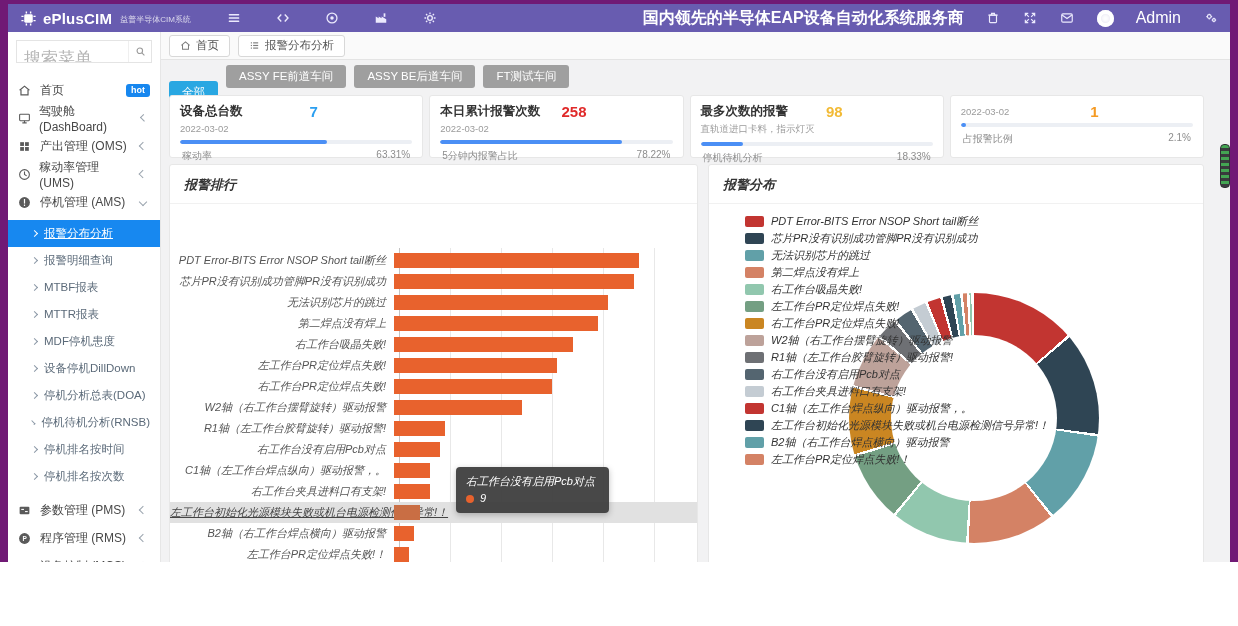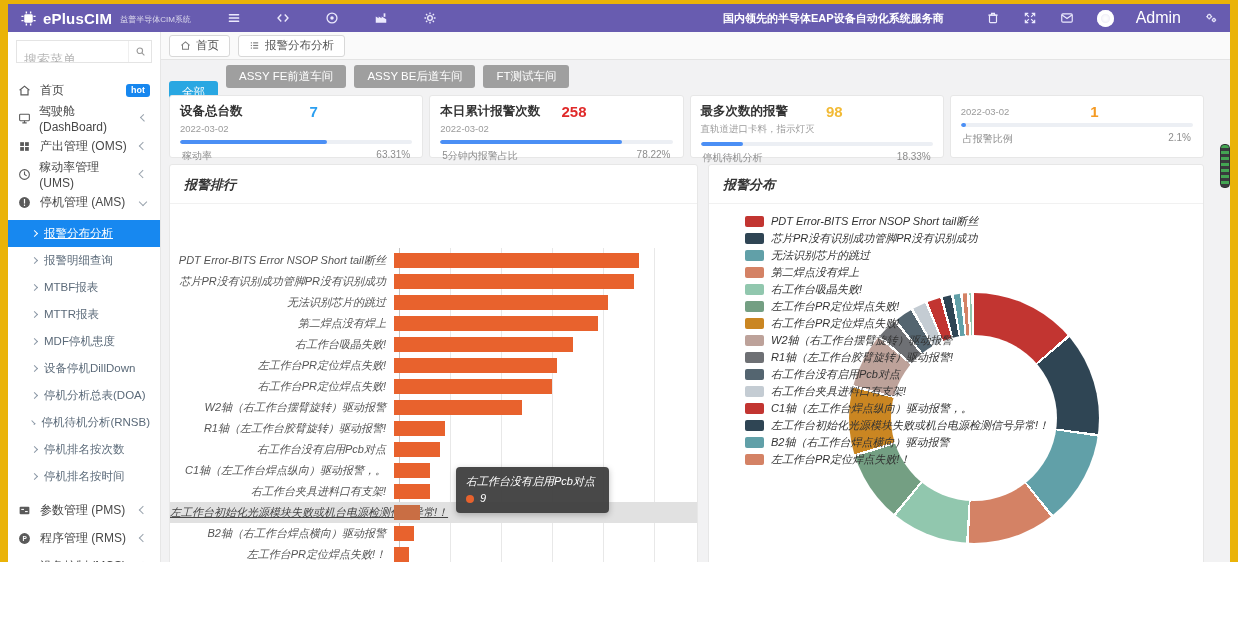--- a/index.html
+++ b/index.html
@@ -1,40 +1,40 @@
 <!DOCTYPE html>
 <html><head>
 <meta charset="utf-8">
 <style>
   html,body{margin:0;padding:0;}
   body{font-family:"Liberation Sans","DejaVu Sans",sans-serif;}
-  .page{position:relative;width:1238px;height:562px;background:#eab308;overflow:hidden;}
+  .page{position:relative;width:1238px;height:562px;background:#701a75;overflow:hidden;}
   .app{position:absolute;left:8px;top:4px;width:1222px;height:614px;display:flex;flex-direction:column;background:#f2f2f3;}
 
   
   .topbar{height:28px;flex:0 0 28px;background:#685cb0;display:flex;align-items:center;padding:0 12px;color:#fff;}
   .logo{display:flex;align-items:center;gap:6px;}
   .logo svg{width:17px;height:17px;}
   .logo-text{font-size:15px;font-weight:bold;letter-spacing:.2px;}
   .logo-sub{font-size:8px;color:rgba(255,255,255,.75);margin-left:2px;margin-top:3px;}
   .tb-icons{display:flex;align-items:center;gap:34px;margin-left:36px;}
   .tb-icon{width:15px;height:15px;color:#eceafd;cursor:pointer;display:flex;align-items:center;justify-content:center;}
   .tb-icon svg{width:14px;height:14px;}
   .tb-right{margin-left:auto;display:flex;align-items:center;gap:22px;}
-  .slogan{font-size:11px;font-weight:bold;color:#fff;margin-right:20px;}
+  .slogan{font-size:16px;font-weight:bold;color:#fff;margin-right:0;}
   .avatar{width:17px;height:17px;border-radius:50%;background:#fff;display:inline-block;box-shadow:inset 0 0 0 4px #fff, inset 0 0 6px #9a93c9;}
   .admin{font-size:16px;color:#fff;text-align:center;}
 
   
   .bodyrow{flex:1;display:flex;min-height:0;}
 
   
   .sidebar{width:152px;flex:0 0 152px;background:#fff;border-right:1px solid #e6e6e6;overflow:hidden;}
   .search-wrap{margin:8px;position:relative;}
-  .search-wrap input{width:100%;box-sizing:border-box;height:23px;border:1px solid #e4e4e4;background:#fff;font-size:13px;color:#555;padding:16px 24px 0 7px;outline:none;font-family:Liberation Sans, sans-serif;}
+  .search-wrap input{width:100%;box-sizing:border-box;height:23px;border:1px solid #e4e4e4;background:#fff;font-size:17px;color:#555;padding:16px 24px 0 7px;outline:none;font-family:Liberation Mono, monospace;}
   .search-wrap input::placeholder{color:#b5b5b5;}
   .search-ico{position:absolute;right:1px;top:1px;width:22px;height:21px;border-left:1px solid #efefef;display:flex;align-items:center;justify-content:center;color:#9a9a9a;}
   .search-ico svg{width:11px;height:11px;}
   .menu{margin-top:8px;}
   .mi{height:28px;display:flex;align-items:center;gap:8px;padding:0 10px;font-size:12px;color:#474747;cursor:pointer;}
   .mi .ic{width:14px;height:14px;color:#5a5a5a;display:flex;align-items:center;}
   .mi .ic svg{width:13px;height:13px;}
   .badge{margin-left:auto;background:#1787ef;color:#fff;font-size:9px;font-weight:bold;border-radius:3px;padding:2px 5px;line-height:1;}
   .chev{width:5px;height:5px;border:solid #9aa4ae;border-width:0 1.3px 1.3px 0;display:inline-block;}
   .chev.left{transform:rotate(135deg);margin-left:auto;margin-right:4px;}
@@ -275,25 +275,25 @@
               <div class="smi">
                 <span class="chev right"></span>
                 <span>停机分析总表(DOA)</span>
               </div>
               <div class="smi">
                 <span class="chev right"></span>
                 <span>停机待机分析(RNSB)</span>
               </div>
               <div class="smi">
                 <span class="chev right"></span>
+                <span>停机排名按时间</span>
+              </div>
+              <div class="smi">
+                <span class="chev right"></span>
                 <span>停机排名按次数</span>
-              </div>
-              <div class="smi">
-                <span class="chev right"></span>
-                <span>停机排名按时间</span>
               </div>
             </div>
             <div class="mi">
               <span class="ic">
                 <svg viewBox="0 0 24 24">
                   <rect x="3" y="5" width="18" height="14" rx="2" fill="currentColor"></rect>
                   <rect x="6" y="9" width="5" height="2" fill="#fff"></rect>
                   <rect x="13" y="13" width="5" height="2" fill="#fff"></rect>
                 </svg>
               </span>

